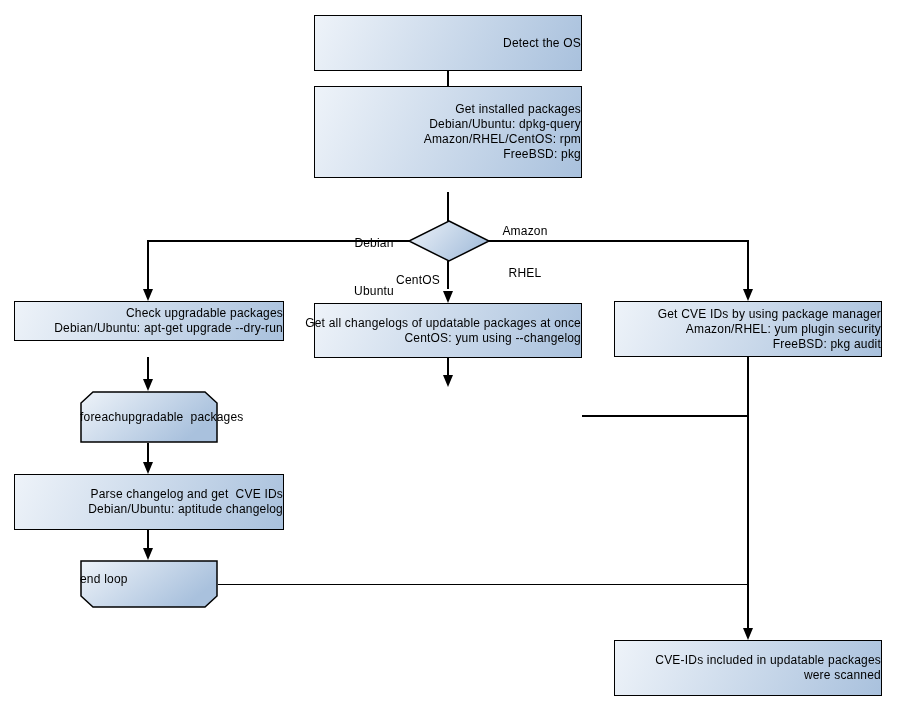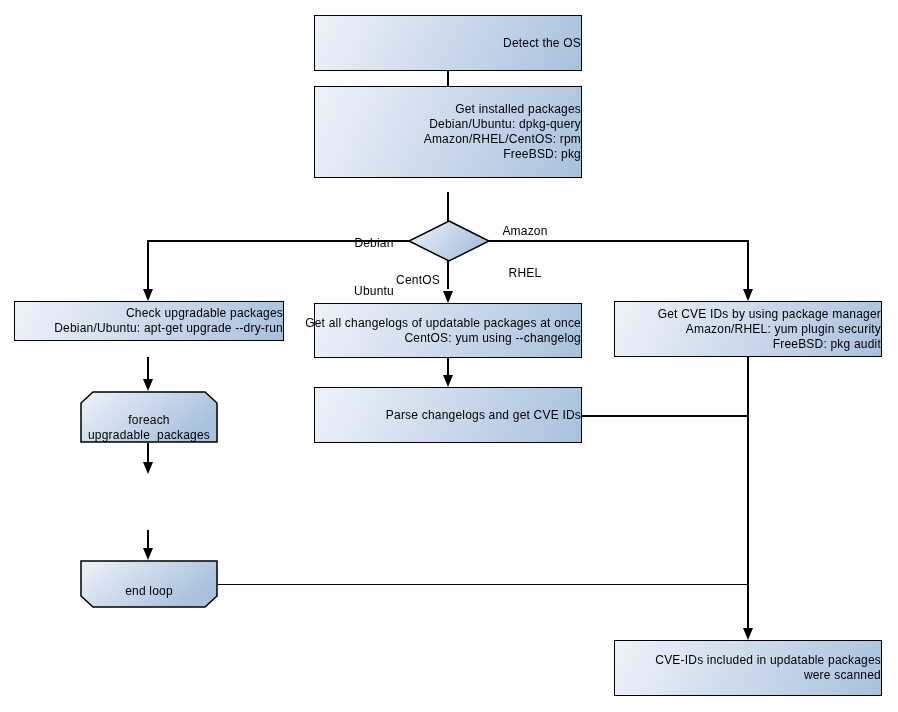--- a/index.html
+++ b/index.html
@@ -40,23 +40,23 @@
   .node span, .shape-text span, .edge-label span, .edge-label { white-space: pre; }
   
   .shape {
     position: absolute;
   }
   .shape svg { position: absolute; left: 0; top: 0; display: block; }
   .shape-text {
     position: absolute;
     inset: 0;
     display: flex;
-    flex-direction: column;
+    flex-direction: row;
     align-items: center;
-    justify-content: flex-end;
+    justify-content: space-between;
     text-align: center;
     font-size: 12px;
     line-height: 15px;
     letter-spacing: 0.2px;
   }
   .grad-a { stop-color: var(--node-fill-light); }
   .grad-b { stop-color: var(--node-fill-dark); }
   .shape polygon { stroke: var(--node-border); stroke-width: 1.5; fill: url(#nodeGrad); }
   
   .vline, .hline { position: absolute; background: var(--connector); }
@@ -163,38 +163,39 @@
   <div class="shape" style="left:80px;top:391px;width:138px;height:52px">
     <svg width="138" height="52" viewBox="0 0 138 52">
       <polygon points="13,1 125,1 137,12 137,51 1,51 1,12"></polygon>
     </svg>
     <div class="shape-text">
       <span>foreach</span>
       <span>upgradable  packages</span>
     </div>
   </div>
 
+  <div class="node" style="left:14px;top:474px;width:270px;height:56px">
+    <span>Parse changelog and get  CVE IDs</span>
+    <span>Debian/Ubuntu: aptitude changelog</span>
+  </div>
 
   <div class="shape" style="left:80px;top:560px;width:138px;height:39px">
     <svg width="138" height="48" viewBox="0 0 138 48">
       <polygon points="1,1 137,1 137,36 125,47 13,47 1,36"></polygon>
     </svg>
     <div class="shape-text">
       <span>end loop</span>
     </div>
   </div>
 
   <div class="node" style="left:314px;top:303px;width:268px;height:55px">
     <span>Get all changelogs of updatable packages at once</span>
     <span>CentOS: yum using --changelog</span>
   </div>
 
-  <div class="node" style="left:314px;top:387px;width:268px;height:56px">
-    <span>Parse changelogs and get CVE IDs</span>
-  </div>
 
   <div class="node" style="left:614px;top:301px;width:268px;height:56px">
     <span>Get CVE IDs by using package manager</span>
     <span>Amazon/RHEL: yum plugin security</span>
     <span>FreeBSD: pkg audit</span>
   </div>
 
   <div class="node" style="left:614px;top:640px;width:268px;height:56px">
     <span>CVE-IDs included in updatable packages</span>
     <span>were scanned</span>

